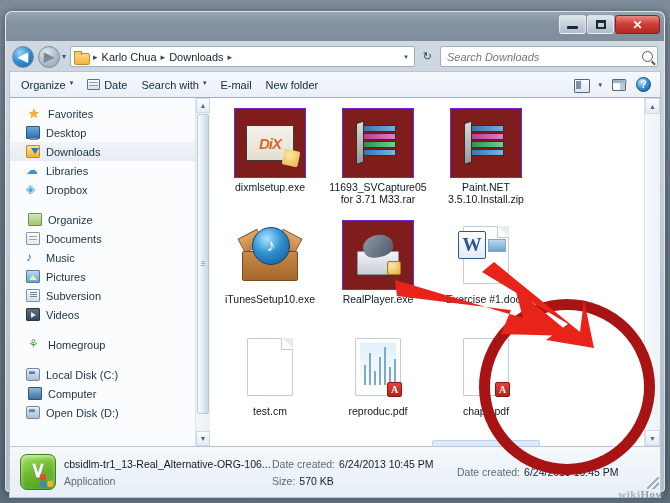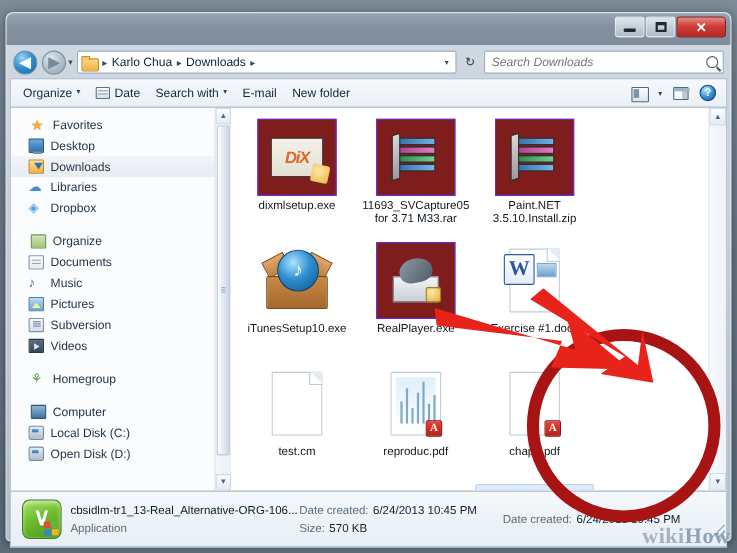--- a/index.html
+++ b/index.html
@@ -454,21 +454,21 @@
     left: 479px; top: 299px; width: 176px; height: 176px;
     border: 11px solid #a81313;
     border-radius: 50%;
   }
   .arrow1 { left: 395px; top: 274px; width: 190px; height: 70px; }
   .arrow2 { left: 480px; top: 262px; width: 115px; height: 90px; }
 
   .wikihow {
     position: absolute; right: 6px; bottom: 3px;
     font-family: "Liberation Serif", serif;
-    font-weight: bold; font-size: 20px;
+    font-weight: bold; font-size: 11px;
     letter-spacing: .5px;
     color: #9aa7b4;
     opacity: .85;
   }
   .wikihow .how { color: #7e94aa; }
   .resize-grip{
     position:absolute; right:5px; bottom:2px; width:12px; height:12px;
     background:
       linear-gradient(135deg, transparent 45%, #9fb0c0 45%, #9fb0c0 55%, transparent 55%),
       linear-gradient(135deg, transparent 70%, #9fb0c0 70%, #9fb0c0 80%, transparent 80%);
@@ -611,27 +611,27 @@
 
         <div class="navgap"></div>
 
         <div class="navitem">
           <span class="nic ic-home">⚘</span>
           <span>Homegroup</span>
         </div>
 
         <div class="navgap"></div>
 
+        <div class="navitem sub">
+          <span class="nic ic-disk"></span>
+          <span>Local Disk (C:)</span>
+        </div>
         <div class="navitem">
           <span class="nic ic-comp"></span>
           <span>Computer</span>
-        </div>
-        <div class="navitem sub">
-          <span class="nic ic-disk"></span>
-          <span>Local Disk (C:)</span>
         </div>
         <div class="navitem sub">
           <span class="nic ic-disk"></span>
           <span>Open Disk (D:)</span>
         </div>
 
         <div class="sb-scroll">
           <div class="sb-arrow">
             <span>▲</span>
           </div>

